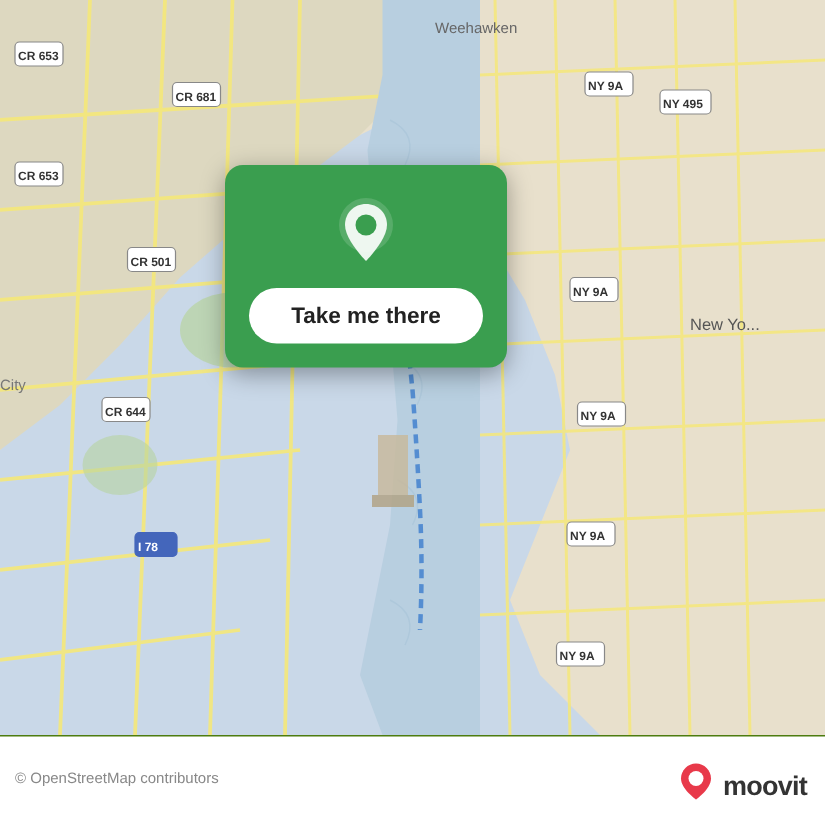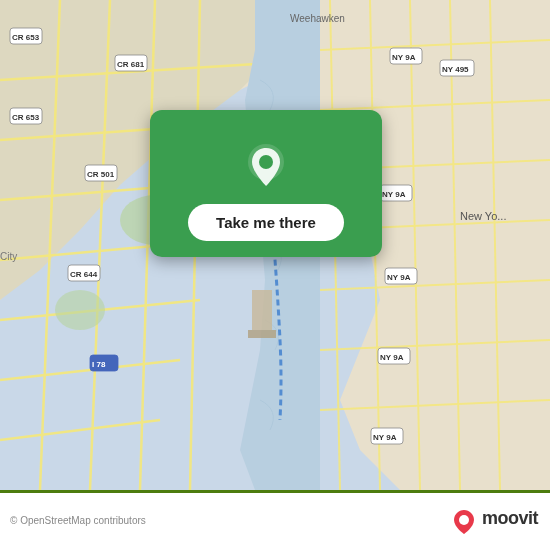--- a/index.html
+++ b/index.html
@@ -25,24 +25,24 @@
       height: 100%;
       position: absolute;
       top: 0; left: 0;
     }
 
     
     #take-me-there-card {
       position: absolute;
       top: 110px;
       left: 150px;
-      width: 232px;
+      width: 188px;
       background: #3a9e4f;
       border-radius: 12px;
-      padding: 32px 16px 16px;
+      padding: 20px 16px 16px;
       display: flex;
       flex-direction: column;
       align-items: center;
       box-shadow: 0 4px 16px rgba(0,0,0,0.35);
       z-index: 10;
     }
 
     #pin-icon {
       width: 52px;
       height: 52px;
@@ -59,21 +59,21 @@
       font-weight: 600;
       cursor: pointer;
       white-space: nowrap;
     }
 
     
     #footer {
       width: 550px;
       height: 60px;
       background: white;
-      border-top: 3px solid #4d7c0f;
+      border-top: 1px solid #4d7c0f;
       display: flex;
       align-items: center;
       justify-content: space-between;
       padding: 0 12px 0 10px;
       position: absolute;
       bottom: 0; left: 0;
     }
 
     #footer-text-group {
       display: flex;
@@ -88,21 +88,21 @@
     }
 
     #location-text {
       font-size: 13px;
       color: #222;
       font-weight: 500;
     }
 
     #moovit-logo {
       display: flex;
-      align-items: flex-start;
+      align-items: flex-end;
       gap: 4px;
       flex-shrink: 0;
     }
 
     #moovit-pin {
       width: 28px;
       height: 28px;
     }
 
     #moovit-label {

